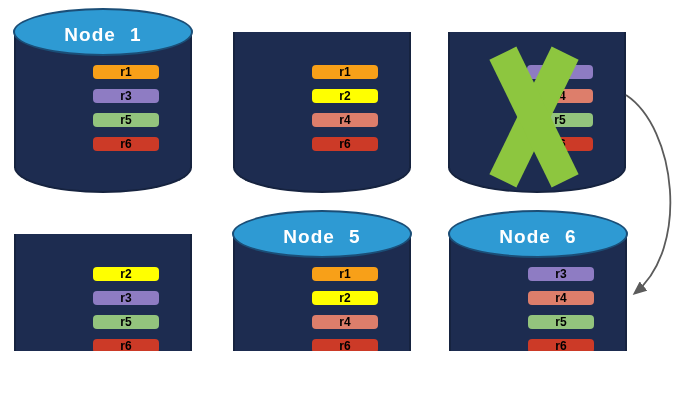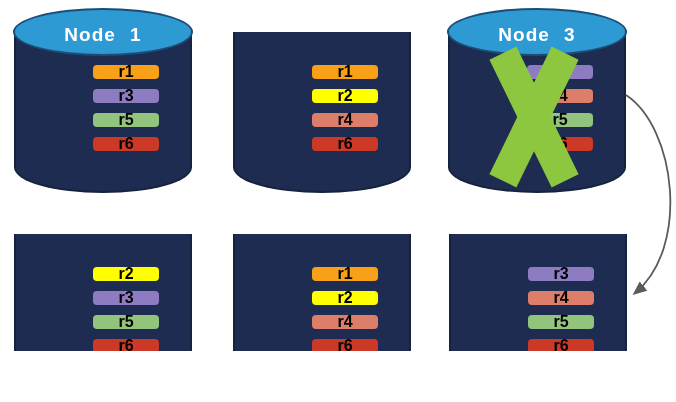--- a/index.html
+++ b/index.html
@@ -23,21 +23,21 @@
     display:flex;align-items:center;justify-content:center;
   }
   .node-title{
     color:var(--node-title-color);font-weight:bold;font-size:19px;
     letter-spacing:1px;word-spacing:8px;padding-top:5px;
   }
   .bars{position:absolute;left:32px;width:114px;top:58px;z-index:3;}
   .bar{
     height:14px;margin-bottom:10px;border-radius:4px;
     display:flex;align-items:center;justify-content:center;
-    font-weight:bold;font-size:16px;line-height:1;
+    font-weight:bold;font-size:12px;line-height:1;
     color:var(--replica-label-color);
     margin-left:48px;
   }
 
   .x-mark{position:absolute;left:37px;top:39px;width:100px;height:142px;z-index:4;}
   .x-mark::before,.x-mark::after{
     content:"";position:absolute;left:50%;top:0;margin-left:-15px;
     width:30px;height:142px;background:var(--failure-x-color);
   }
   .x-mark::before{transform:rotate(26deg);}
@@ -70,23 +70,20 @@
     <div class="bars">
       <div class="bar" style="background-color: rgb(248, 160, 24);">r1</div>
       <div class="bar" style="background-color: rgb(255, 255, 0);">r2</div>
       <div class="bar" style="background-color: rgb(221, 126, 107);">r4</div>
       <div class="bar" style="background-color: rgb(204, 58, 39);">r6</div>
     </div>
   </div>
 
   <div class="node n3">
     <div class="cyl-body"></div>
-    <div class="cyl-top">
-      <div class="node-title">Node 3</div>
-    </div>
     <div class="bars">
       <div class="bar" style="background-color: rgb(142, 124, 195);">r3</div>
       <div class="bar" style="background-color: rgb(221, 126, 107);">r4</div>
       <div class="bar" style="background-color: rgb(147, 196, 125);">r5</div>
       <div class="bar" style="background-color: rgb(204, 58, 39);">r6</div>
     </div>
     <div class="x-mark"></div>
   </div>
 
   <div class="node n4">
@@ -94,30 +91,36 @@
     <div class="bars">
       <div class="bar" style="background-color: rgb(255, 255, 0);">r2</div>
       <div class="bar" style="background-color: rgb(142, 124, 195);">r3</div>
       <div class="bar" style="background-color: rgb(147, 196, 125);">r5</div>
       <div class="bar" style="background-color: rgb(204, 58, 39);">r6</div>
     </div>
   </div>
 
   <div class="node n5">
     <div class="cyl-body"></div>
+    <div class="cyl-top">
+      <div class="node-title">Node 5</div>
+    </div>
     <div class="bars">
       <div class="bar" style="background-color: rgb(248, 160, 24);">r1</div>
       <div class="bar" style="background-color: rgb(255, 255, 0);">r2</div>
       <div class="bar" style="background-color: rgb(221, 126, 107);">r4</div>
       <div class="bar" style="background-color: rgb(204, 58, 39);">r6</div>
     </div>
   </div>
 
   <div class="node n6">
     <div class="cyl-body"></div>
+    <div class="cyl-top">
+      <div class="node-title">Node 6</div>
+    </div>
     <div class="bars">
       <div class="bar" style="background-color: rgb(142, 124, 195);">r3</div>
       <div class="bar" style="background-color: rgb(221, 126, 107);">r4</div>
       <div class="bar" style="background-color: rgb(147, 196, 125);">r5</div>
       <div class="bar" style="background-color: rgb(204, 58, 39);">r6</div>
     </div>
   </div>
 
   <svg class="arrow-layer" width="676" height="402" viewBox="0 0 676 402">
     <defs>

